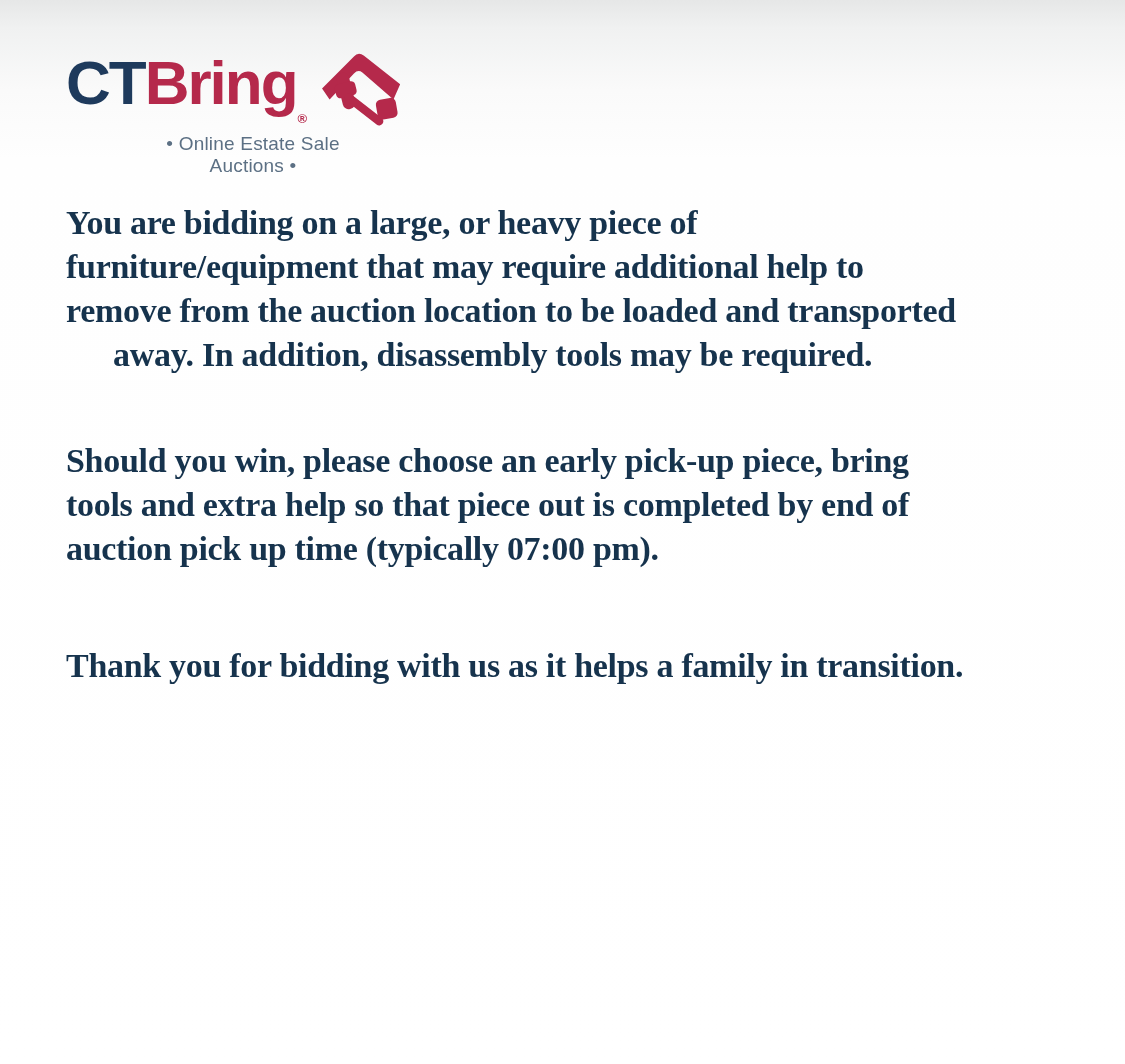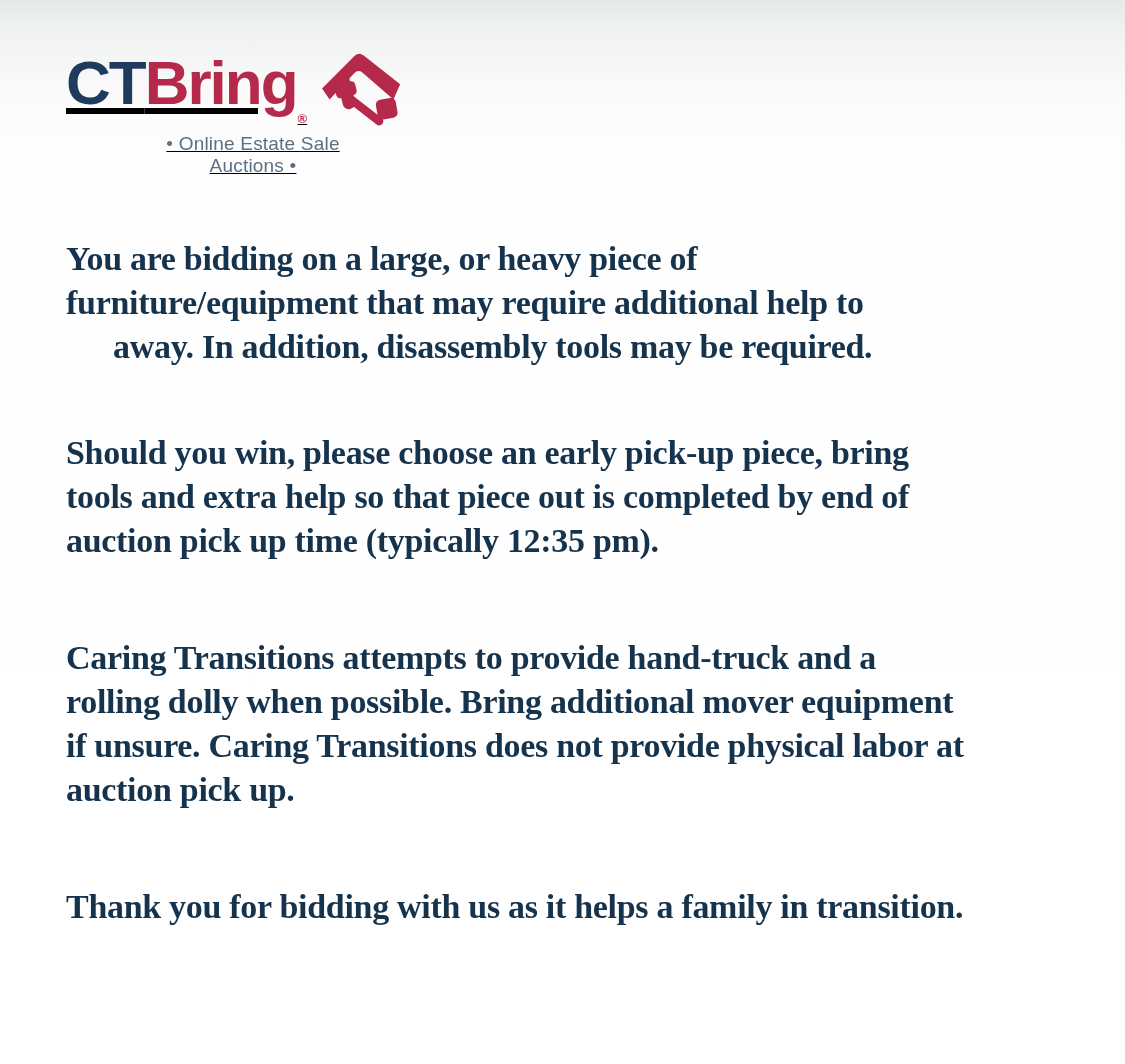--- a/index.html
+++ b/index.html
@@ -15,22 +15,21 @@
   }
   .page {
     box-sizing: border-box;
     width: 1125px;
     height: 1064px;
     padding: 52px 60px 0 66px;
   }
 
   
   .logo-block {
-    margin-bottom: 60px;
-    text-decoration: underline;
+    margin-bottom: 24px;
   }
   .logo-row {
     display: flex;
     align-items: flex-start;
     line-height: 1;
   }
   .logo-wordmark {
     font-family: "Liberation Sans", sans-serif;
     font-weight: bold;
     font-size: 62px;
@@ -110,34 +109,29 @@
       </span>
     </div>
     <div class="tagline">• Online Estate Sale Auctions •</div>
   </header>
 
   <main class="notice">
 
     <p>
       <span class="line" style="display: block;">You are bidding on a large, or heavy piece of</span>
       <span class="line" style="display: block;">furniture/equipment that may require additional help to</span>
+      <span class="line" style="display: block;">remove from the auction location to be loaded and transported</span>
       <span class="line" style="display: block; margin-left: 47px;">away. In addition, disassembly tools may be required.</span>
     </p>
 
     <p class="gap-lg">
       <span class="line" style="display: block;">Should you win, please choose an early pick-up piece, bring</span>
       <span class="line" style="display: block;">tools and extra help so that piece out is completed by end of</span>
-      <span class="line" style="display: block;">auction pick up time (typically 12:35 pm).</span>
+      <span class="line" style="display: block;">auction pick up time (typically 07:00 pm).</span>
     </p>
 
-    <p class="gap-lg">
-      <span class="line" style="display: block;">Caring Transitions attempts to provide hand-truck and a</span>
-      <span class="line" style="display: block;">rolling dolly when possible. Bring additional mover equipment</span>
-      <span class="line" style="display: block;">if unsure. Caring Transitions does not provide physical labor at</span>
-      <span class="line" style="display: block;">auction pick up.</span>
-    </p>
 
     <p>
       <span class="line" style="display: block;">Thank you for bidding with us as it helps a family in transition.</span>
     </p>
 
   </main>
 </div>
 
 </body></html>

